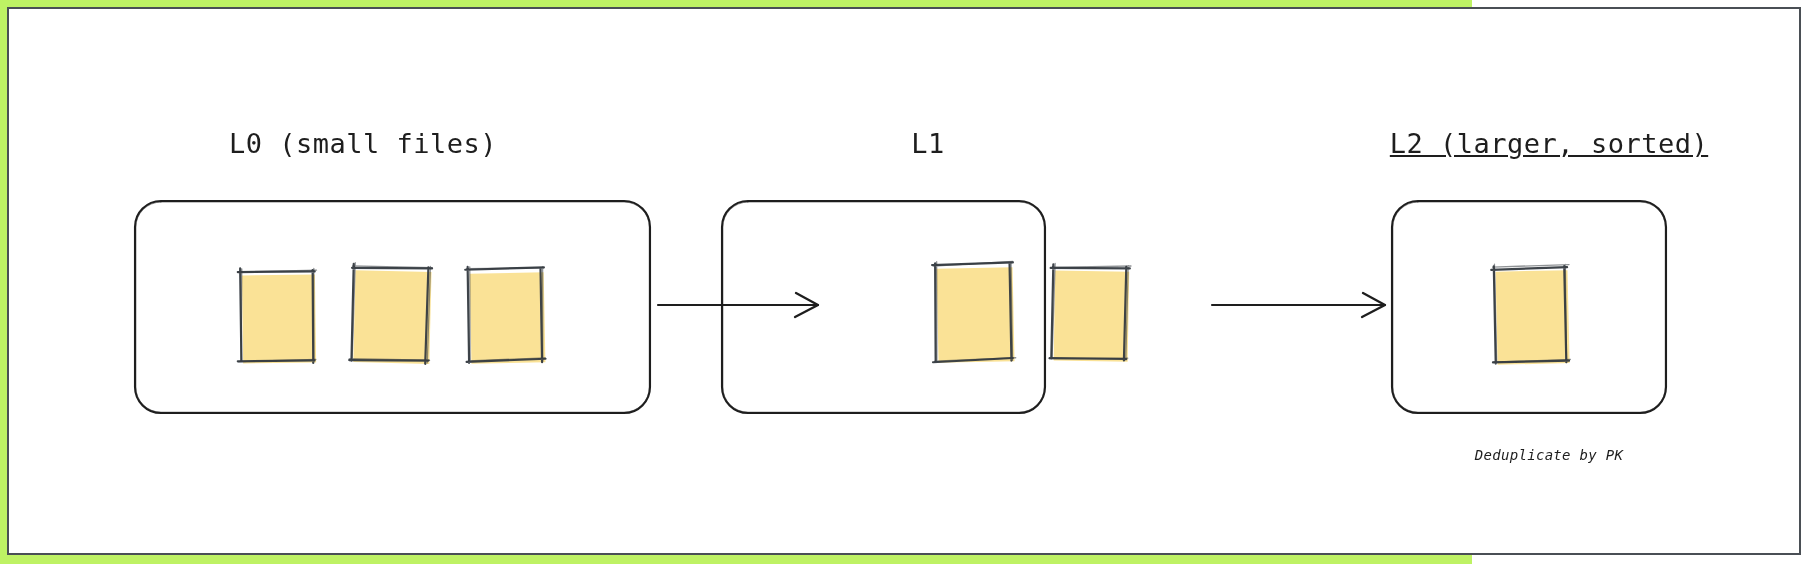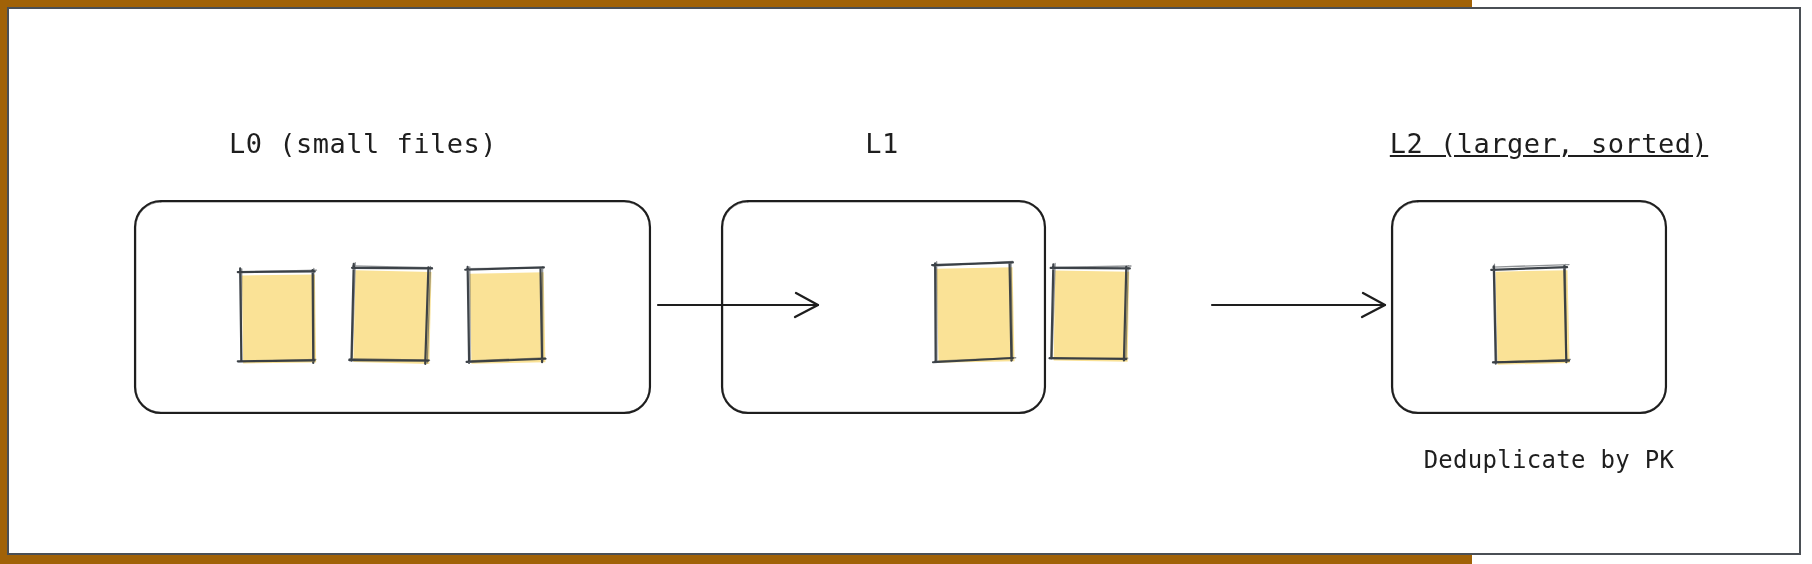--- a/index.html
+++ b/index.html
@@ -10,21 +10,21 @@
   body {
     width: 1812px;
     height: 564px;
     font-family: "DejaVu Sans Mono", "Liberation Mono", monospace;
     overflow: hidden;
   }
   #canvas {
     position: relative;
     width: 1472px;
     height: 564px;
-    background: #a16207;
+    background: #bef264;
   }
   #frame-border {
     position: absolute;
     left: 7px;
     top: 7px;
     width: 1794px;
     height: 548px;
     border: 2px solid #4a4f55;
     box-sizing: border-box;
     background: #ffffff;
@@ -43,25 +43,26 @@
     font-size: 27px;
     line-height: 1;
     letter-spacing: 0.5px;
     transform: translateX(-50%);
     font-family: "DejaVu Sans Mono", "Liberation Mono", monospace;
   }
   .caption-label {
     position: absolute;
     white-space: nowrap;
     color: #1e1e1e;
-    font-size: 24px;
+    font-size: 14px;
     line-height: 1;
     letter-spacing: 0.3px;
     transform: translateX(-50%);
     font-family: "DejaVu Sans Mono", "Liberation Mono", monospace;
+    font-style: italic;
   }
 </style>
 </head>
 <body>
 
 <div id="canvas">
 
   <div id="frame-border"></div>
 
   <svg class="diagram-svg" viewBox="0 0 1812 564">
@@ -114,18 +115,18 @@
         </g>
         <g>
           <line x1="1212" y1="305" x2="1385" y2="305" stroke="#1e1e1e" stroke-width="2.1" stroke-linecap="round"></line>
           <path d="M 1363 293 L 1385 305 L 1362 317" fill="none" stroke="#1e1e1e" stroke-width="2.3" stroke-linecap="round" stroke-linejoin="round"></path>
         </g>
       </g>
   </svg>
 
   <div id="labels-layer">
       <div class="lvl-label" style="left: 363px; top: 130px;">L0 (small files)</div>
-      <div class="lvl-label" style="left: 882px; top: 130px;">L1</div>
+      <div class="lvl-label" style="left: 928px; top: 130px;">L1</div>
       <div class="lvl-label" style="left: 1549px; top: 130px; text-decoration: underline;">L2 (larger, sorted)</div>
       <div class="caption-label" style="left: 1549px; top: 448px;">Deduplicate by PK</div>
     </div>
 
 </div>
 
 </body></html>

